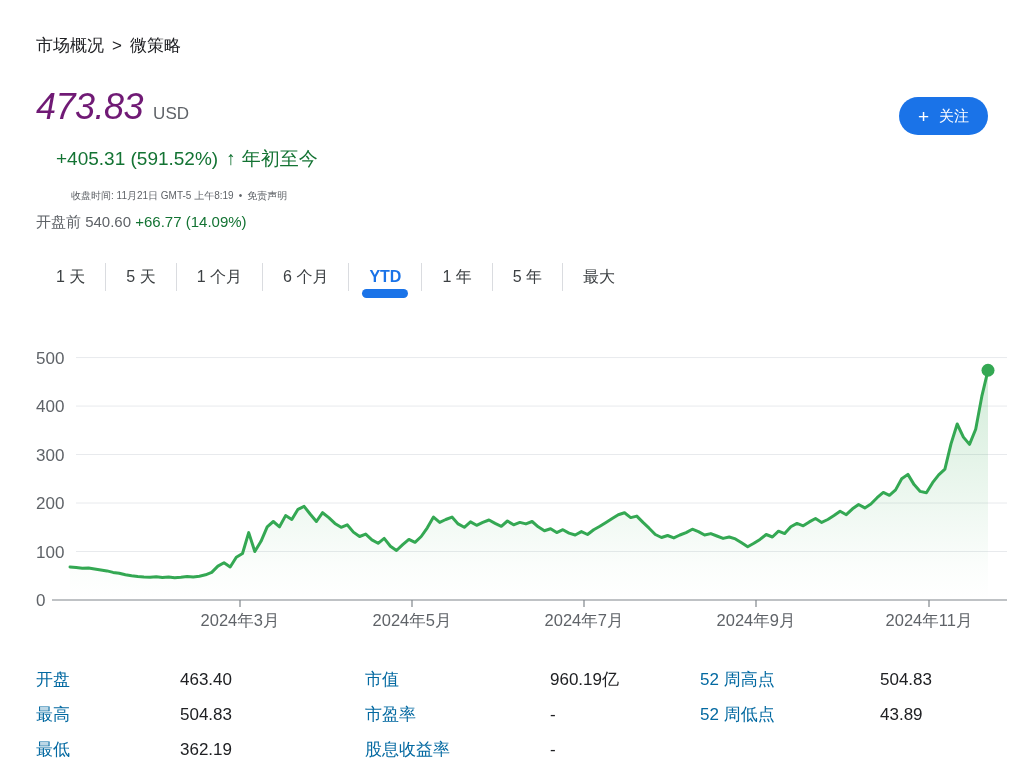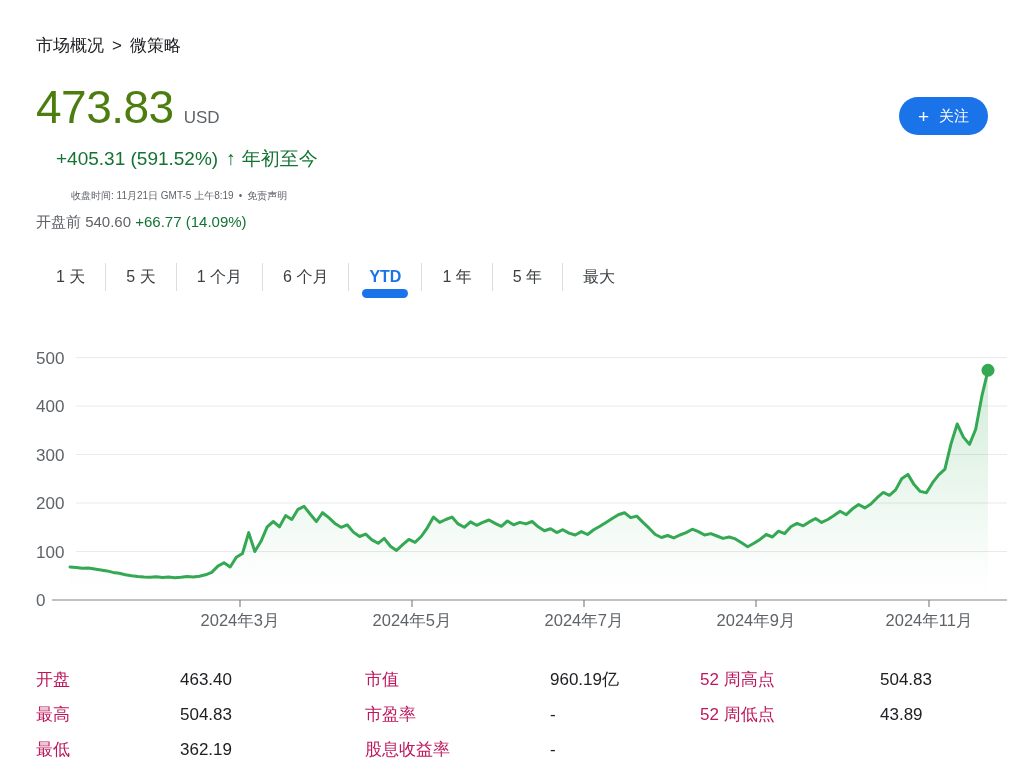--- a/index.html
+++ b/index.html
@@ -7,21 +7,21 @@
   body { font-family:"Liberation Sans","DejaVu Sans",sans-serif; color:#202124; }
   .page { position:relative; width:1024px; height:775px; overflow:hidden; background:#fff; }
 
   
   .breadcrumb { position:absolute; left:36px; top:34px; font-size:17px; color:#202124; }
   .breadcrumb .sep { margin:0 8px; color:#202124; }
   .breadcrumb .root { cursor:pointer; }
 
   
   .price-row { position:absolute; left:36px; top:82px; display:flex; align-items:baseline; }
-  .price { font-size:46px; line-height:50px; color:#4d7c0f; letter-spacing:-0.5px; }
+  .price { font-size:36px; line-height:50px; color:#701a75; letter-spacing:-0.5px;font-style:italic; }
   .currency { font-size:17px; color:#5f6368; margin-left:10px; }
 
   .change-row { position:absolute; left:36px; top:146px; font-size:19px; color:#137333; display:flex; align-items:center;margin-left:20px; }
   .change-row .arrow { font-weight:700; margin:0 6px 0 8px; font-size:19px; }
 
   .close-row { position:absolute; left:36px; top:189px; font-size:10px; color:#5f6368;margin-left:35px; }
   .close-row .dot { margin:0 5px; }
   .close-row .disclaimer { cursor:pointer; }
 
   .premkt-row { position:absolute; left:36px; top:213px; font-size:15px; color:#5f6368; }
@@ -42,21 +42,21 @@
                    width:46px; height:9px; border-radius:5px; background:#1a73e8; }
   .tab-divider { width:1px; height:28px; background:#dadce0; }
 
   
   .chart { position:absolute; left:36px; top:345px; width:972px; height:298px; }
 
   
   .stats { position:absolute; left:36px; top:662px; width:961px;
            display:grid; grid-template-columns:144px 185px 185px 150px 180px 117px;
            grid-auto-rows:35px; align-items:center; font-size:17px; }
-  .stat-label { color:#be185d; }
+  .stat-label { color:#0369a1; }
   .stat-value { color:#202124; }
 </style>
 </head>
 <body>
 
 <div class="page">
 
   <div class="breadcrumb">
     <span class="root">市场概况</span><span class="sep">&gt;</span><span>微策略</span>
   </div>

